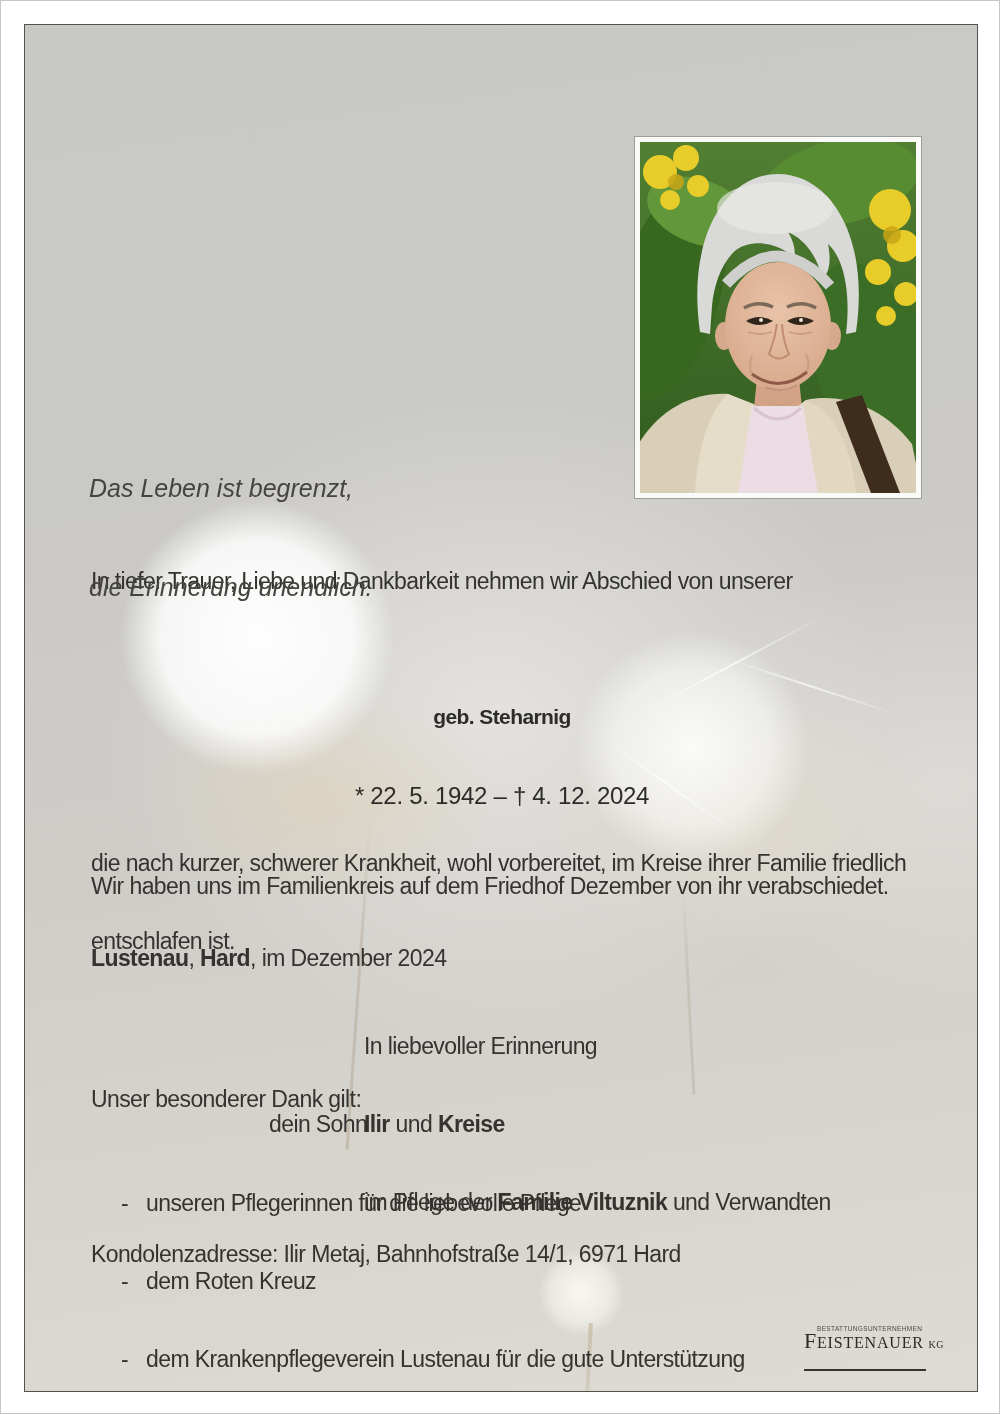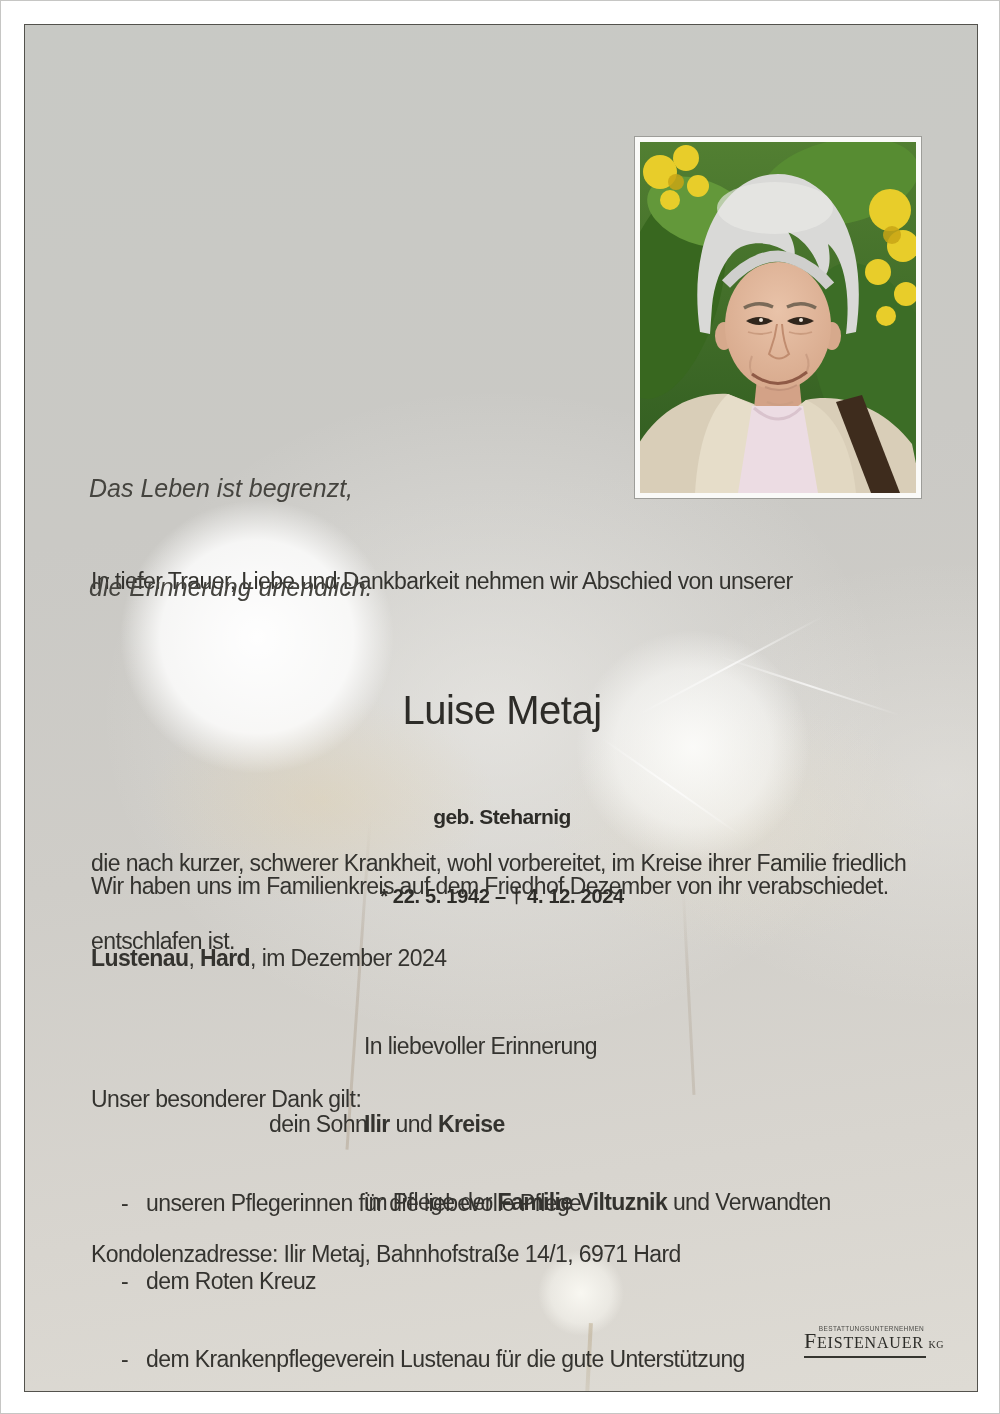--- a/index.html
+++ b/index.html
@@ -41,35 +41,35 @@
   .photo-frame svg { display:block; }
 
   
   .t { position:absolute; color:#34332f; font-size:23px; letter-spacing:-0.6px; line-height:26px; white-space:pre; }
   .b { font-weight:bold; }
   .quote { left:64px; top:381px; font-style:italic; font-size:25px; line-height:33px; letter-spacing:0; color:#45443f; }
   .intro { left:66px; top:543px; }
   .name-block { left:0; top:609px; width:954px; text-align:center; white-space:pre; }
   .name   { font-size:40px; line-height:48px; letter-spacing:-0.5px; color:#2d2c28; }
   .maiden { font-size:21px; font-weight:bold; line-height:26px; margin-top:18px; color:#2d2c28; }
-  .dates  { font-size:20px; font-weight:bold; line-height:28px; letter-spacing:-0.3px; color:#2d2c28; }
+  .dates  { font-size:24px; font-weight:normal; line-height:28px; letter-spacing:-0.3px; color:#2d2c28; }
   .p1 { left:66px; top:773px; }
   .p2 { left:66px; top:848px; }
   .place { left:66px; top:904px;margin-top:16px; }
   .remembrance { left:244px; top:956px; }
   .rem-row { line-height:26px; }
   .rem-label { display:inline-block; width:95px; }
   .thanks-h { left:66px; top:1061px; }
   .thanks-list { left:96px; top:1113px; }
   .thanks-item { line-height:26px; }
   .dash { display:inline-block; width:25px; }
   .condolence { left:66px; top:1216px; }
 
   
-  .logo { position:absolute; left:779px; top:1300px; width:122px; border-bottom:2px solid #35352f; padding-bottom:3px;text-align:center; }
+  .logo { position:absolute; left:779px; top:1300px; width:122px; border-bottom:2px solid #35352f; padding-bottom:16px; }
   .logo-top  { font-size:6.5px; letter-spacing:0.35px; color:#4b4b47; margin-left:13px; white-space:pre; }
   .logo-name { font-family:"Liberation Serif", serif; font-size:16px; letter-spacing:0.8px; line-height:17px; color:#2c2c28; white-space:pre; }
   .logo-f  { font-size:22px; }
   .logo-kg { font-size:10px; letter-spacing:0.4px; }
 </style>
 </head>
 <body>
 
 <div class="page">
   <div class="card">
@@ -151,21 +151,20 @@
     </div>
 
     <div class="t intro">In tiefer Trauer, Liebe und Dankbarkeit nehmen wir Abschied von unserer</div>
 
     <div class="t quote">
       <div>Das Leben ist begrenzt,</div>
       <div>die Erinnerung unendlich.</div>
     </div>
 
     <div class="t name-block">
-      <div class="name">Luise Metaj</div>
       <div class="maiden">geb. Steharnig</div>
       <div class="dates">* 22. 5. 1942 – † 4. 12. 2024</div>
     </div>
 
     <div class="t p1">
       <div>die nach kurzer, schwerer Krankheit, wohl vorbereitet, im Kreise ihrer Familie friedlich</div>
       <div>entschlafen ist.</div>
     </div>
     <div class="t p2">Wir haben uns im Familienkreis auf dem Friedhof Dezember von ihr verabschiedet.</div>
 

